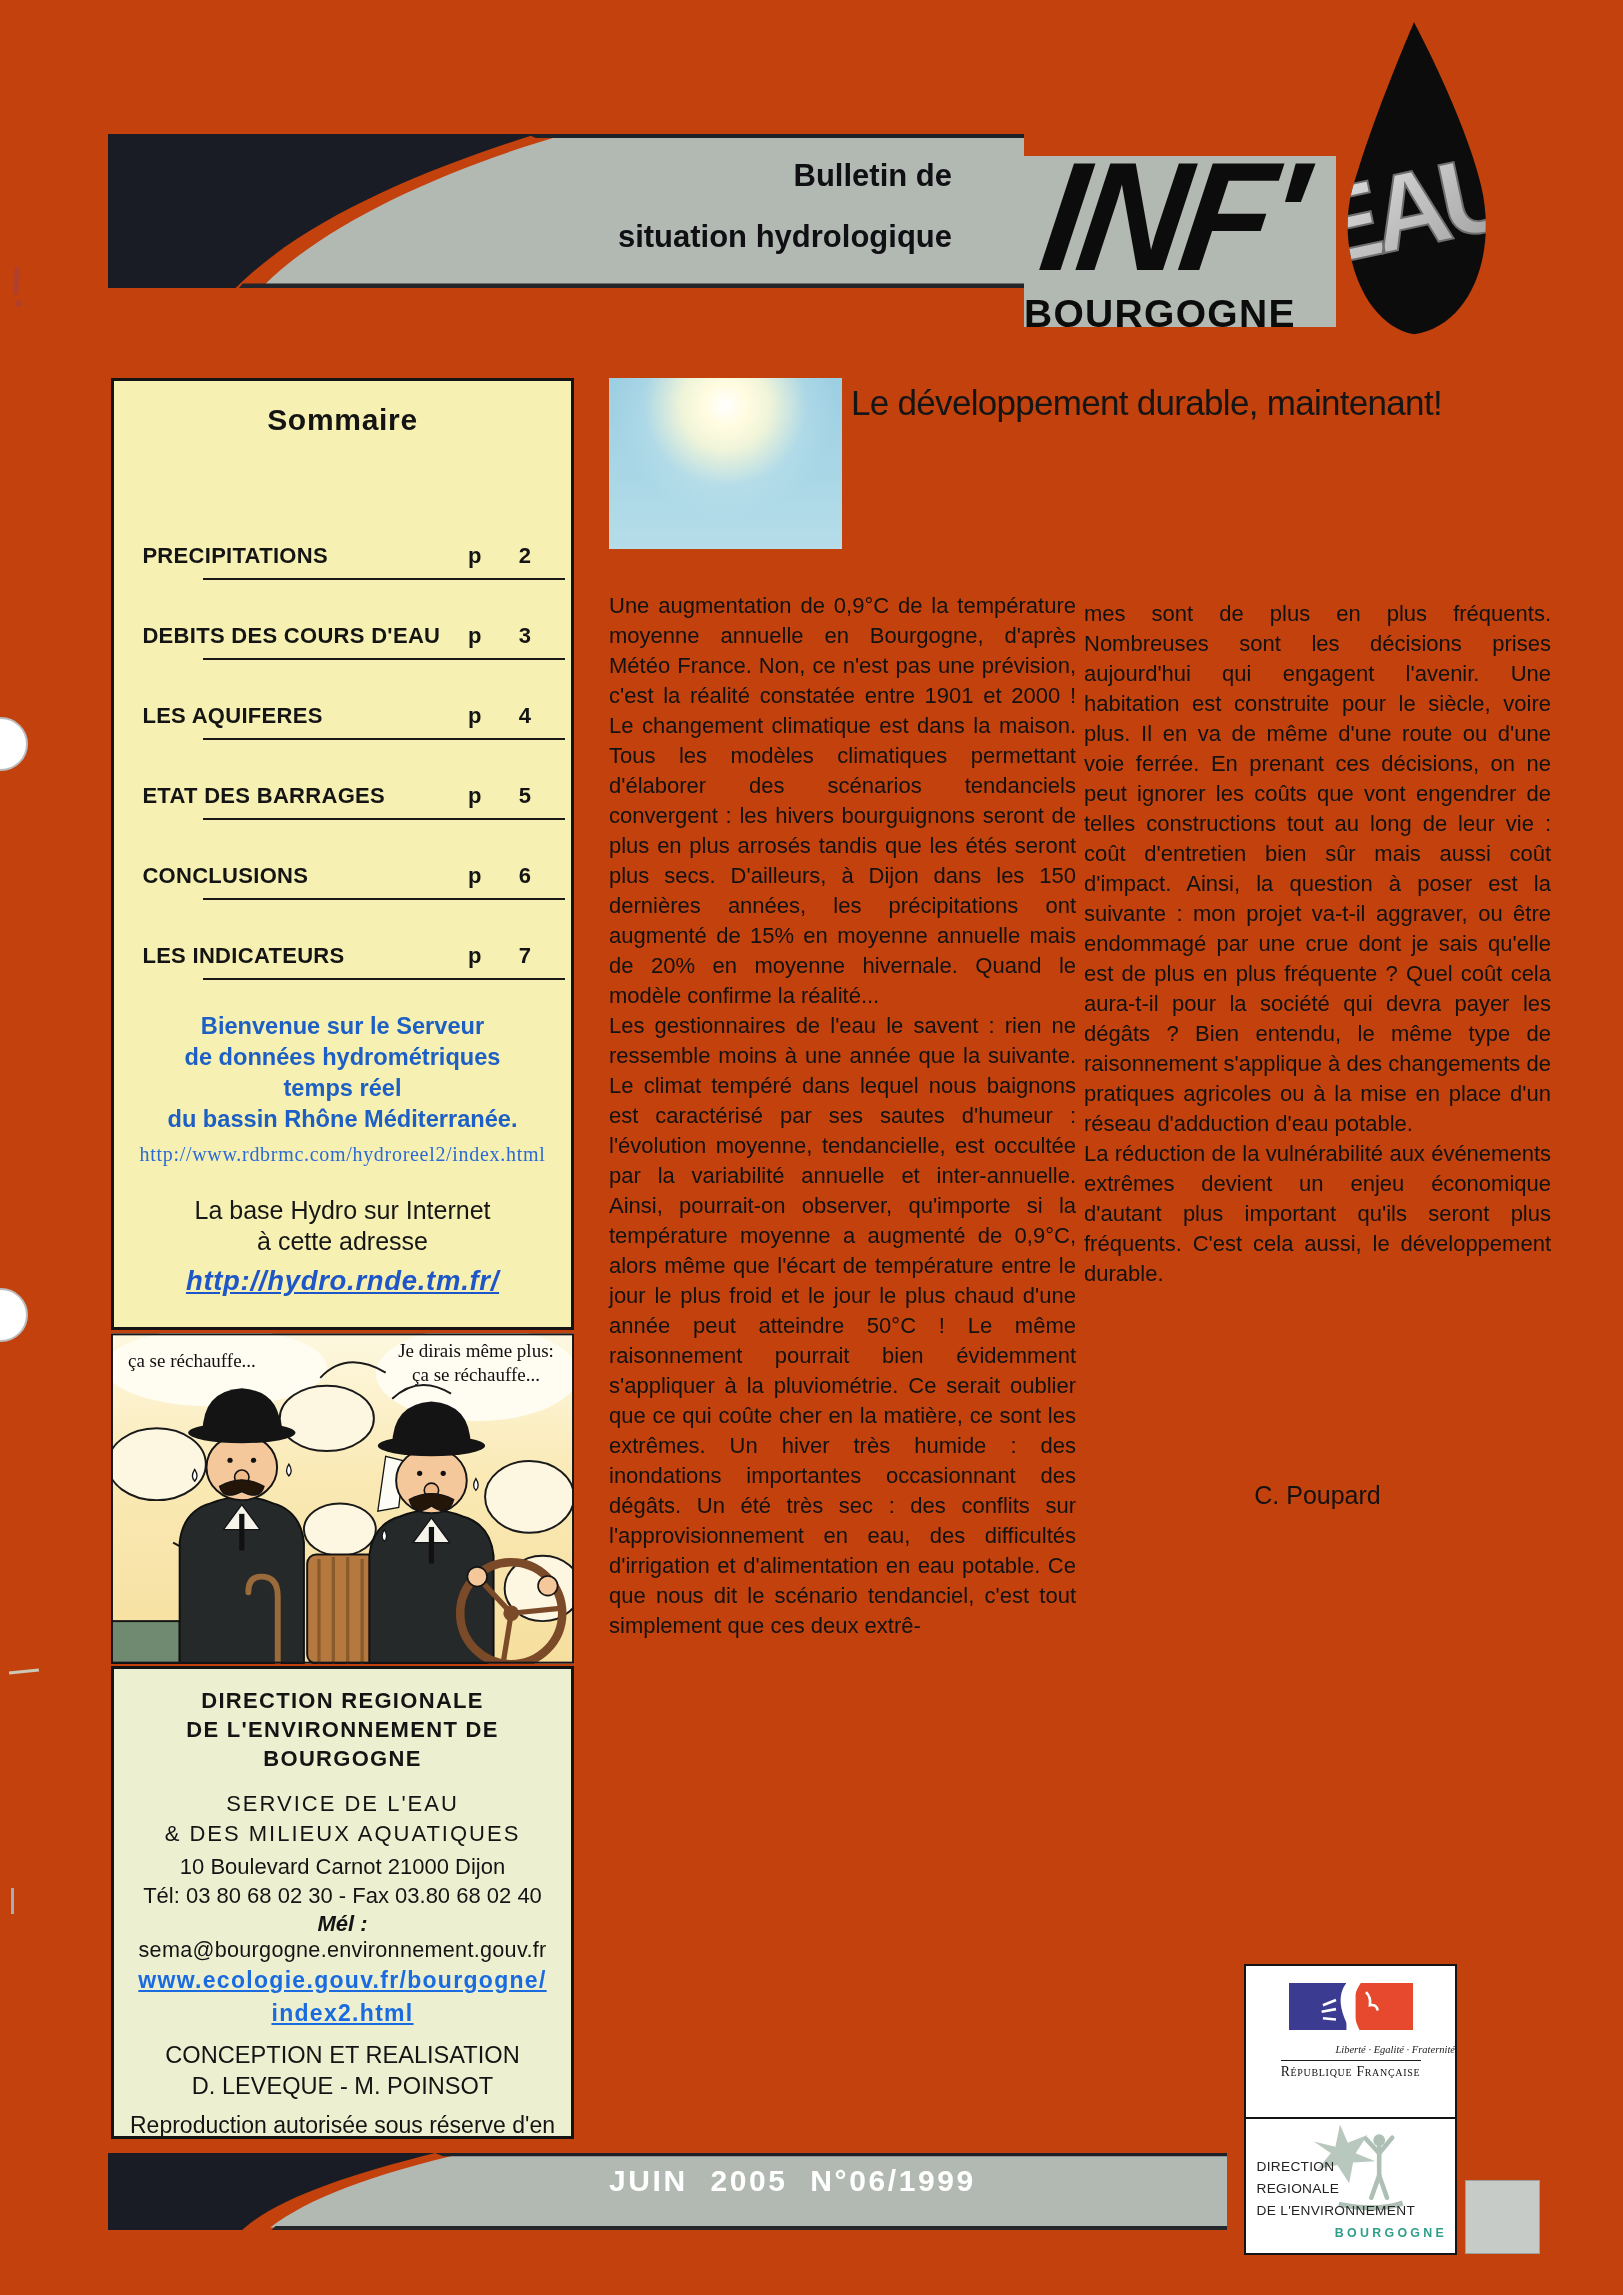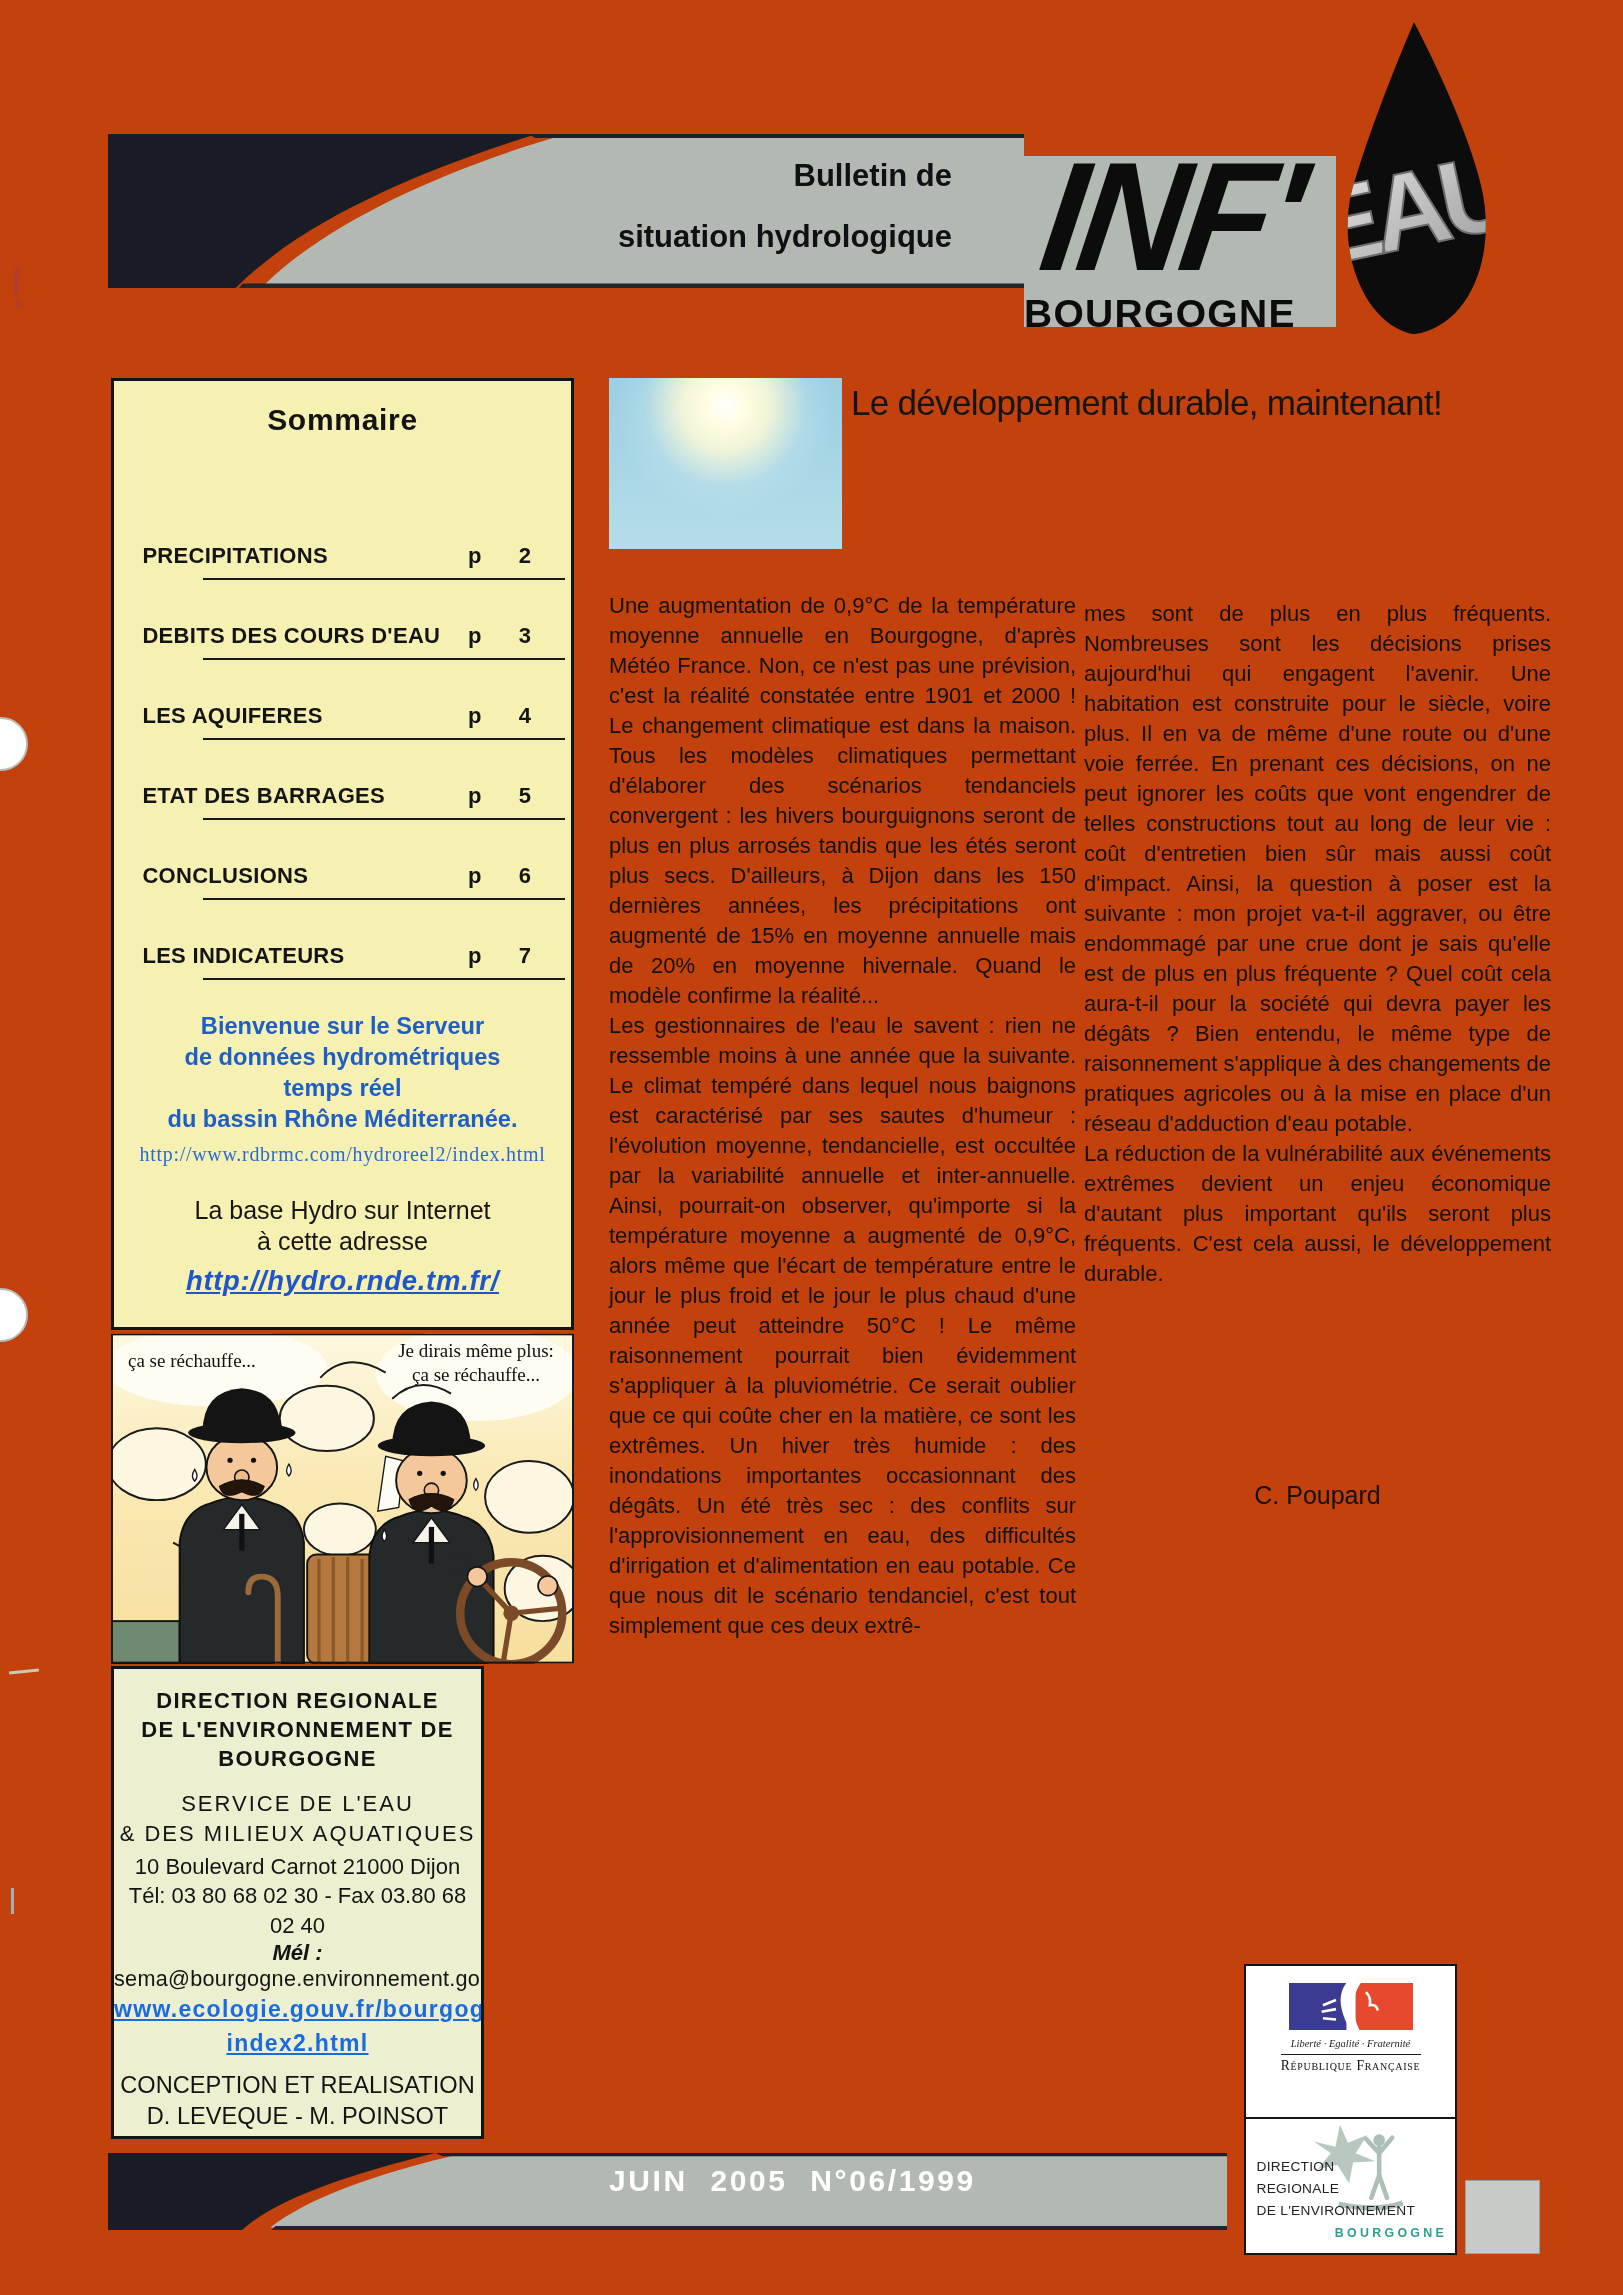--- a/index.html
+++ b/index.html
@@ -34,21 +34,21 @@
   .srv-hydro{top:814px;font-size:25px;color:#161616;line-height:31px;white-space:pre-line;}
   .srv-url2{top:884px;font-size:27.5px;font-weight:700;font-style:italic;color:#1e55c8;text-decoration:underline;letter-spacing:0.7px;}
 
   
   .comic-box{left:111px;top:1333px;width:463px;height:331px;}
   .bubble{position:absolute;font-family:"Liberation Serif",serif;font-size:19px;color:#101010;}
   .bubble.left{left:128px;top:1350px;width:196px;}
   .bubble.right{left:378px;top:1339px;width:196px;text-align:center;line-height:23.6px;white-space:pre-line;}
 
   
-  .contact-box{left:111px;top:1666px;width:373px;height:473px;background:#edf0d0;border:3.3px solid #141414;
+  .contact-box{left:111px;top:1666px;width:463px;height:473px;background:#edf0d0;border:3.3px solid #141414;
                box-sizing:border-box;text-align:center;overflow:hidden;}
   .cb-org{margin-top:17px;font-size:22px;font-weight:700;letter-spacing:1.3px;line-height:29px;white-space:pre-line;}
   .cb-service{margin-top:15.7px;font-size:22px;letter-spacing:2px;line-height:30px;white-space:pre-line;}
   .cb-addr{margin-top:3px;font-size:22px;line-height:29.5px;white-space:pre-line;}
   .cb-mel{font-size:22px;font-weight:700;font-style:italic;}
   .cb-email{font-size:21.6px;letter-spacing:0.3px;}
   .cb-url1{margin-top:3.9px;font-size:23px;font-weight:700;letter-spacing:1.3px;color:#1a6ae0;text-decoration:underline;}
   .cb-url2{margin-top:6.5px;font-size:23px;font-weight:700;letter-spacing:1.3px;color:#1a6ae0;text-decoration:underline;}
   .cb-credits{margin-top:13px;font-size:23.6px;line-height:31px;white-space:pre-line;}
   .cb-repro{margin-top:9.2px;font-size:23px;line-height:28px;white-space:pre-line;}
@@ -65,21 +65,21 @@
   .signature{left:1084px;top:1481px;width:467px;text-align:center;font-size:25px;color:#121212;}
 
   
   .footer-svg{left:108px;top:2153px;width:1119px;height:77px;}
   .footer-issue{left:609px;top:2164px;font-size:30px;font-weight:700;color:#ffffff;letter-spacing:2.6px;word-spacing:11.8px;white-space:nowrap;}
 
   
   .rf-box{left:1244px;top:1964px;width:213px;height:291px;background:#ffffff;border:2.6px solid #141414;box-sizing:border-box;}
   .rf-top{height:153px;border-bottom:2.6px solid #141414;box-sizing:border-box;text-align:center;}
   .rf-flag{margin-top:17px;}
-  .rf-motto{margin-top:6px;font-family:"Liberation Serif",serif;font-style:italic;font-size:10.5px;color:#1c1c1c;}
+  .rf-motto{margin-top:12px;font-family:"Liberation Serif",serif;font-style:italic;font-size:10.5px;color:#1c1c1c;text-align:right;}
   .rf-rule{width:140px;margin:4.6px auto 0;border-top:1.3px solid #1c1c1c;}
   .rf-name{margin-top:3.9px;font-family:"Liberation Serif",serif;font-size:13.7px;font-variant:small-caps;letter-spacing:0.7px;color:#111;}
   .rf-bottom{position:relative;height:131px;}
   .diren-logo{position:absolute;left:60px;top:3.9px;}
   .diren-text{position:absolute;left:10.5px;top:37px;font-size:13.7px;line-height:22px;letter-spacing:0.3px;color:#222;white-space:pre-line;}
   .diren-region{position:absolute;right:7.9px;bottom:10.5px;font-size:12.4px;font-weight:700;letter-spacing:3.3px;color:#2f9e8a;}
 
   .gray-square{left:1465px;top:2180px;width:73px;height:72px;background:#c6cbc7;border:0.7px solid #9aa09b;}
 
   

